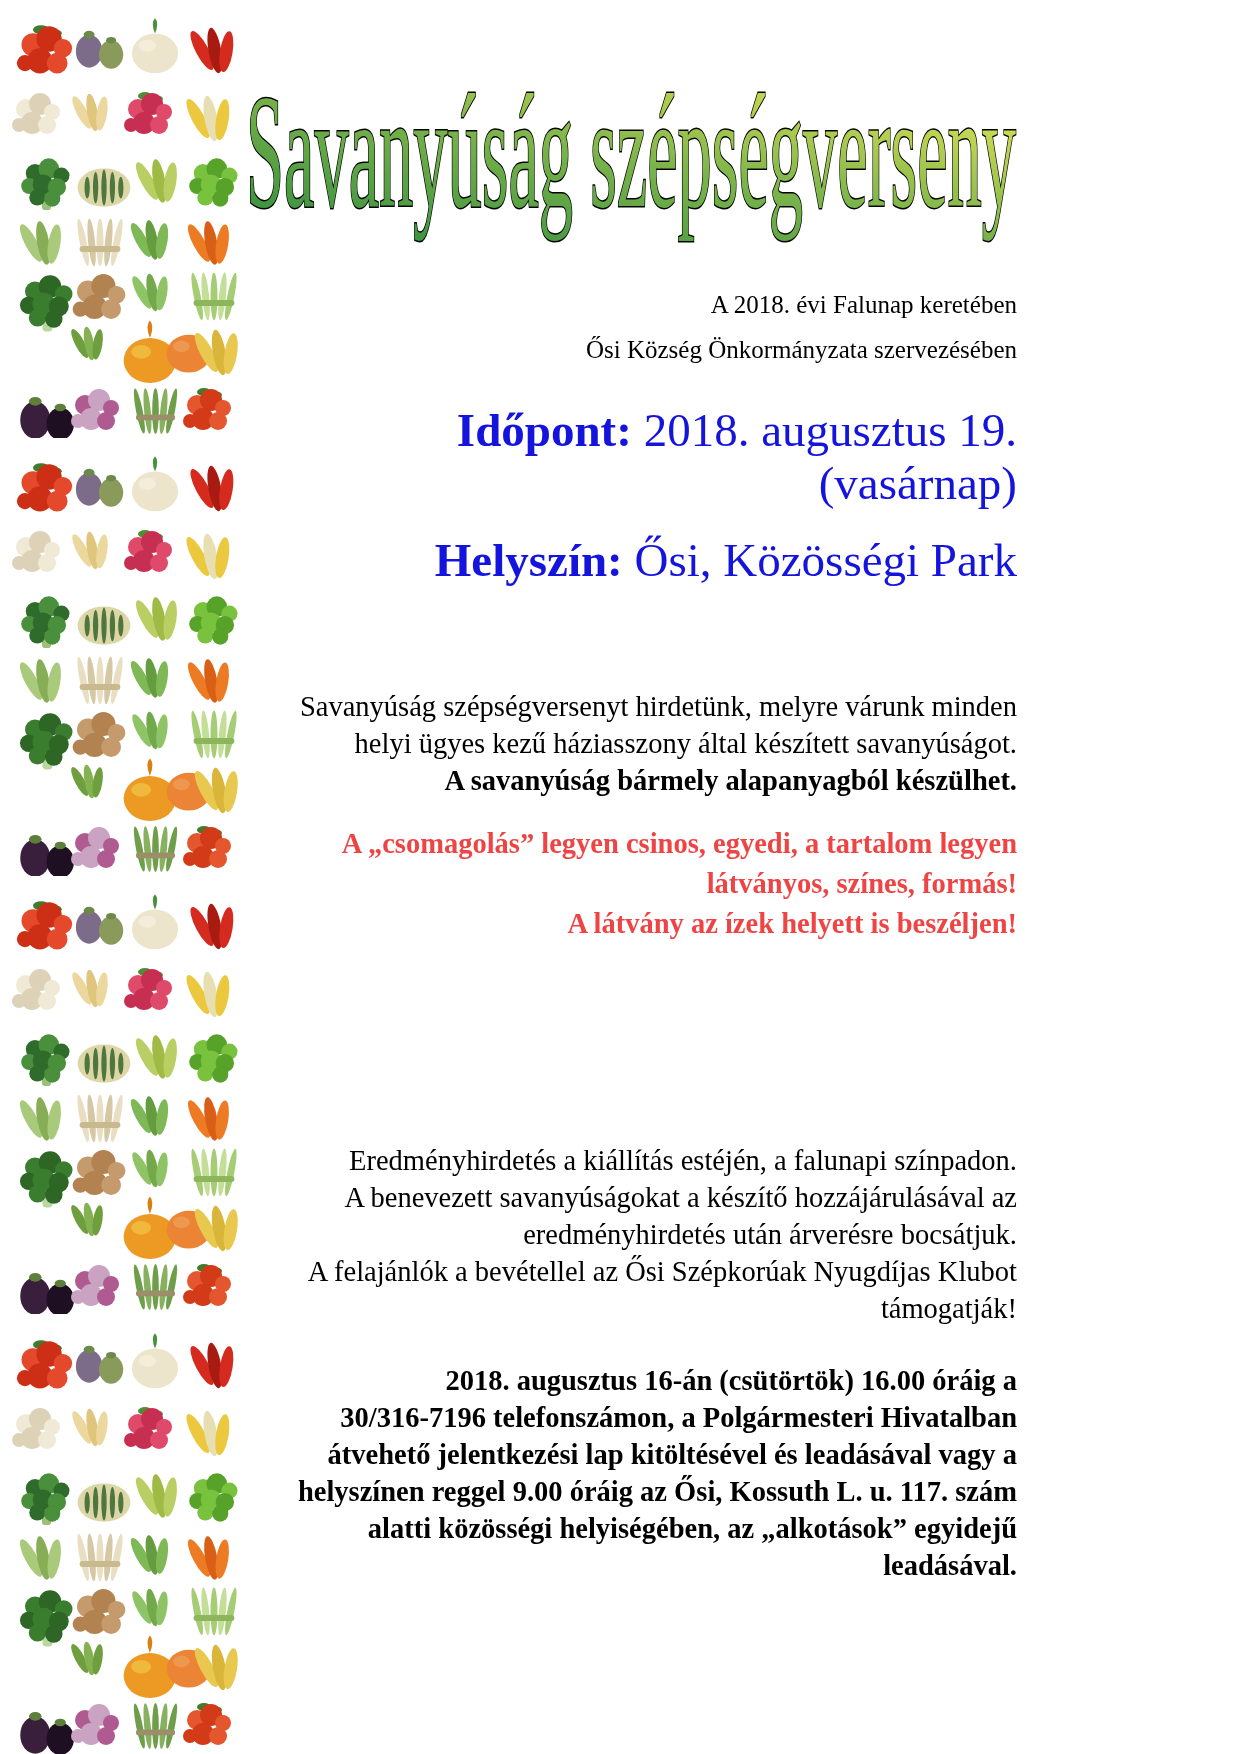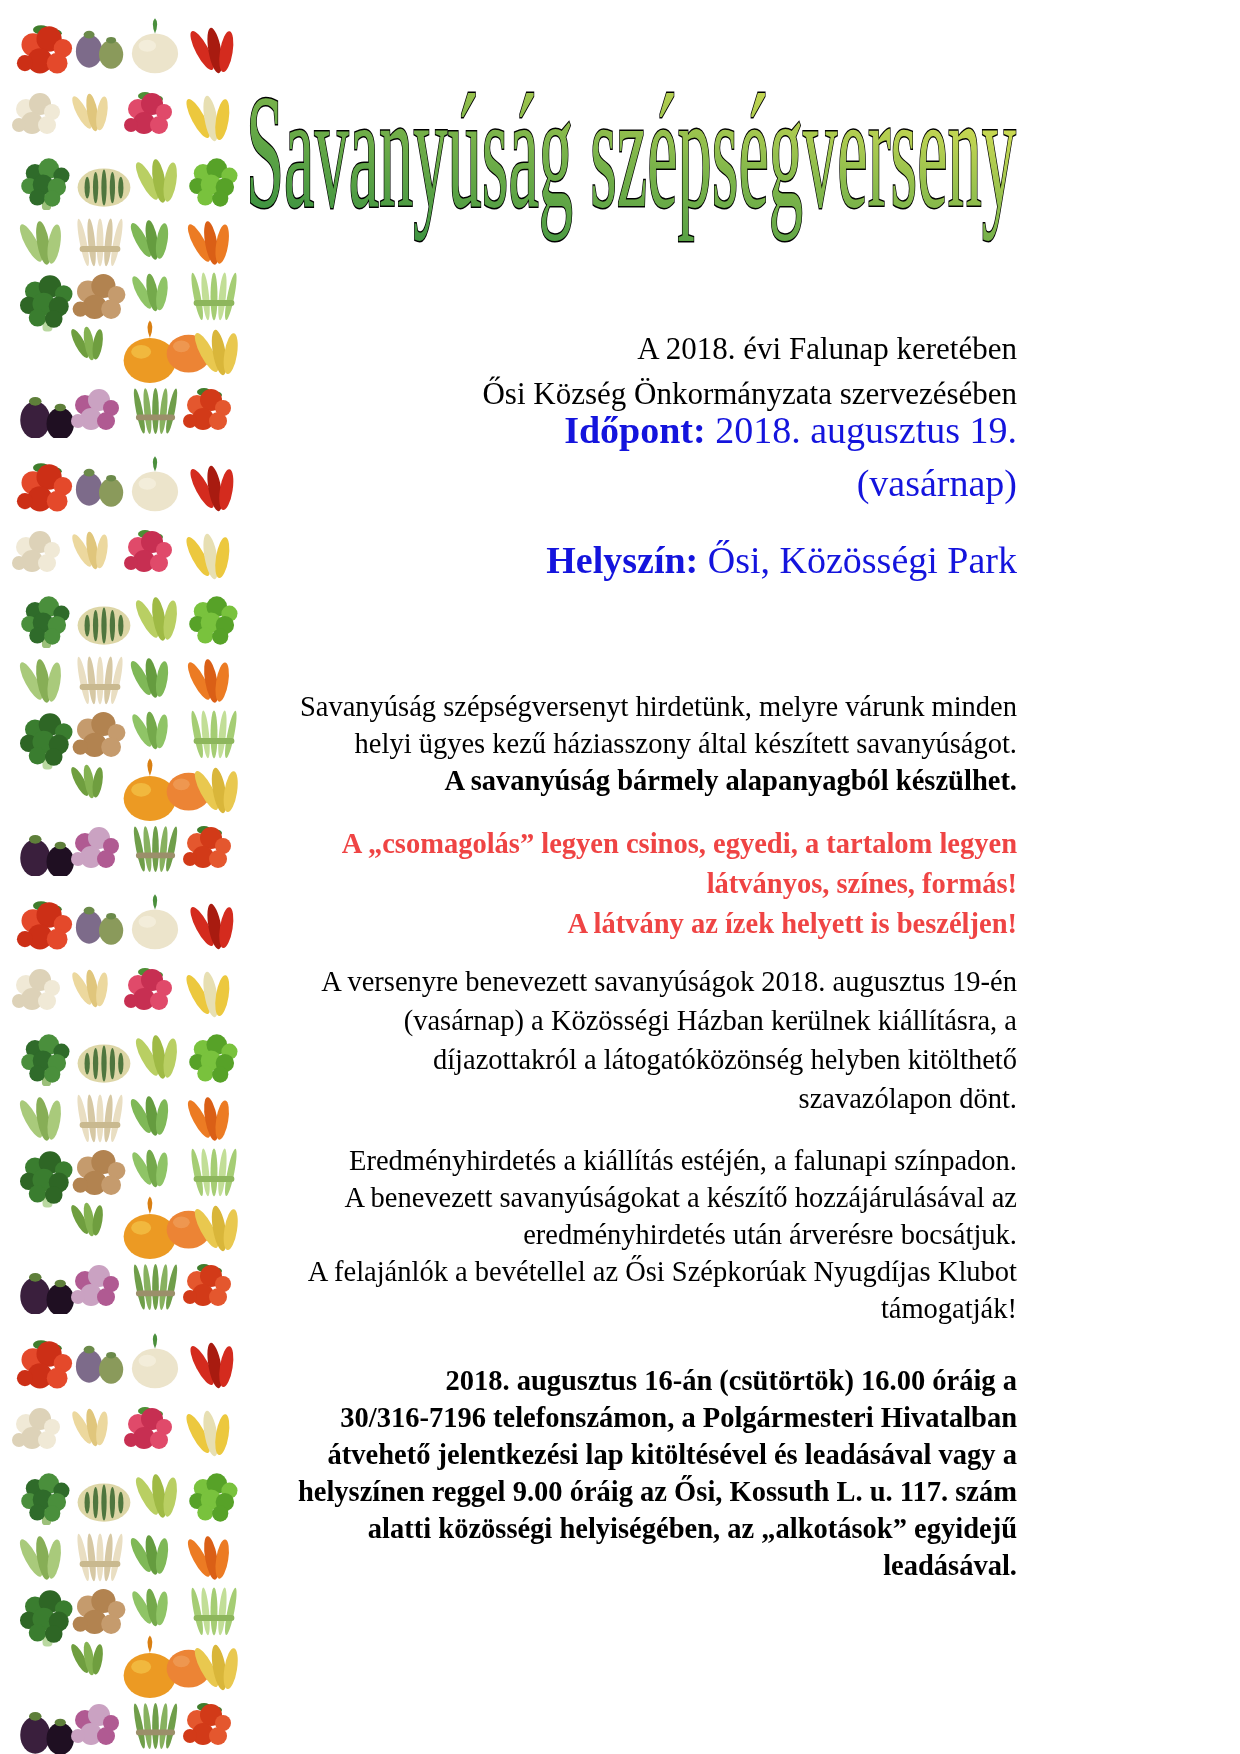--- a/index.html
+++ b/index.html
@@ -8,22 +8,22 @@
     margin:0 auto;overflow:hidden;
     font-family:"Liberation Serif", serif;color:#000;
   }
   
   .veg-border{position:absolute;left:0;top:0;width:240px;height:1754px;}
   .veg-tile{display:block;}
   
   .content{position:absolute;left:245px;top:0;width:772px;height:1754px;text-align:right;}
   .content .ln{white-space:nowrap;}
   .title-svg{position:absolute;left:-6px;top:78px;width:784px;height:172px;overflow:visible;}
-  .intro{position:absolute;left:0;top:282px;width:100%;font-size:31px;line-height:45px;margin-top:44px;}
-  .heading{position:absolute;left:0;width:100%;color:#1414dd;font-size:38px;line-height:53px;}
+  .intro{position:absolute;left:0;top:282px;width:100%;font-size:25px;line-height:45px;}
+  .heading{position:absolute;left:0;width:100%;color:#1414dd;font-size:47px;line-height:53px;}
   .heading .hlabel{font-weight:700;}
   .when{top:404px;}
   .where{top:532px;line-height:56px;}
   .para{position:absolute;left:0;width:100%;font-size:28.5px;}
   .announce{top:688px;line-height:37px;}
   .announce .bold{font-weight:700;}
   .packaging{top:824px;line-height:40px;font-weight:700;color:#ef4444;}
   .exhibit{top:962px;line-height:39px;}
   .results{top:1142px;line-height:37px;}
   .signup{top:1362px;line-height:37px;font-weight:700;}
@@ -856,26 +856,20 @@
       <div class="ln">helyi ügyes kezű háziasszony által készített savanyúságot.</div>
       <div class="ln bold">A savanyúság bármely alapanyagból készülhet.</div>
     </div>
 
     <div class="para packaging">
       <div class="ln">A „csomagolás” legyen csinos, egyedi, a tartalom legyen</div>
       <div class="ln">látványos, színes, formás!</div>
       <div class="ln">A látvány az ízek helyett is beszéljen!</div>
     </div>
 
-    <div class="para exhibit">
-      <div class="ln">A versenyre benevezett savanyúságok 2018. augusztus 19-én</div>
-      <div class="ln">(vasárnap) a Közösségi Házban kerülnek kiállításra, a</div>
-      <div class="ln">díjazottakról a látogatóközönség helyben kitölthető</div>
-      <div class="ln">szavazólapon dönt.</div>
-    </div>
 
     <div class="para results">
       <div class="ln">Eredményhirdetés a kiállítás estéjén, a falunapi színpadon.</div>
       <div class="ln">A benevezett savanyúságokat a készítő hozzájárulásával az</div>
       <div class="ln">eredményhirdetés után árverésre bocsátjuk.</div>
       <div class="ln">A felajánlók a bevétellel az Ősi Szépkorúak Nyugdíjas Klubot</div>
       <div class="ln">támogatják!</div>
     </div>
 
     <div class="para signup">

